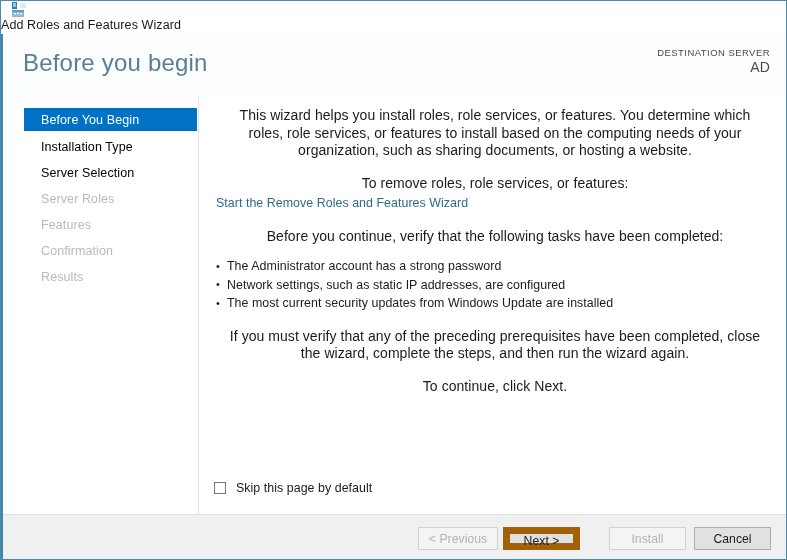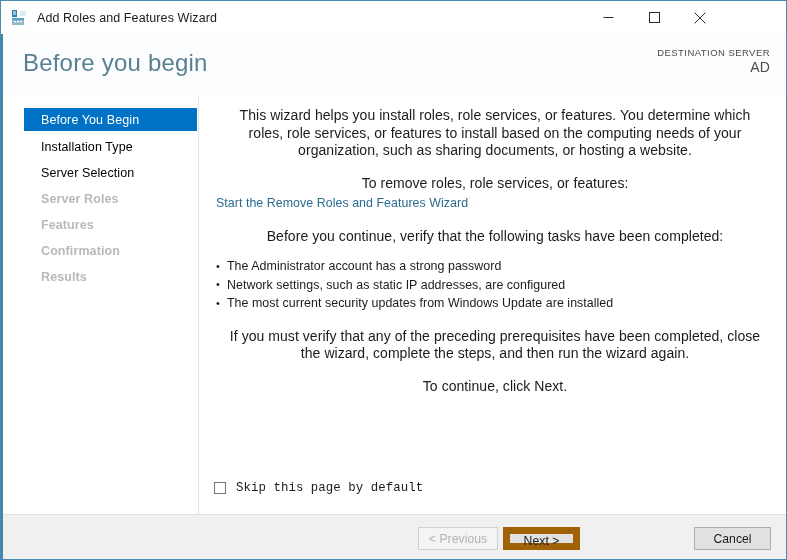--- a/index.html
+++ b/index.html
@@ -26,21 +26,22 @@
   }
 
   
   #titlebar {
     position: absolute;
     left: 0; top: 0;
     width: 722px;
     height: 33px;
     background: #ffffff;
     display: flex;
-    align-items: center;
+    align-items: flex-start;
+    flex-direction: column;
   }
   #title-icon {
     width: 17px;
     height: 17px;
     margin-left: 10px;
     margin-right: 9px;
     position: relative;
     flex: none;
   }
   #title-text {
@@ -151,21 +152,21 @@
     display: flex;
     align-items: center;
     box-sizing: border-box;
     padding-left: 17px;
     font-size: 12.5px;
     letter-spacing: 0.1px;
     white-space: nowrap;
     cursor: default;
   }
   .nav-item.enabled { color: #000000; }
-  .nav-item.disabled { color: #b9b9b9; font-weight: bold; }
+  .nav-item.disabled { color: #b9b9b9; }
   .nav-item.selected {
     background: #0072c6;
     color: #ffffff;
   }
 
   
   #content {
     position: absolute;
     left: 196px;
     top: 0;
@@ -236,21 +237,20 @@
     background: #ffffff;
     box-sizing: border-box;
     flex: none;
   }
   #skip-label {
     margin-left: 10px;
     font-size: 12.4px;
     color: #1b1b1b;
     white-space: nowrap;
     letter-spacing: 0.05px;
-    font-family: Liberation Mono, monospace;
   }
 
   
   #footer {
     position: absolute;
     left: 2px;
     top: 513px;
     width: 783px;
     height: 45px;
     background: #f0f0f0;
@@ -394,16 +394,17 @@
   </div>
 
   <div id="skip-row">
     <span id="skip-box"></span>
     <span id="skip-label">Skip this page by default</span>
   </div>
 
   <div id="footer">
     <button id="btn-previous" class="btn disabled">&lt; Previous</button>
     <button id="btn-next" class="btn default">Next &gt;</button>
+    <button id="btn-install" class="btn disabled">Install</button>
     <button id="btn-cancel" class="btn normal">Cancel</button>
   </div>
 
 </div>
 
 </body></html>

